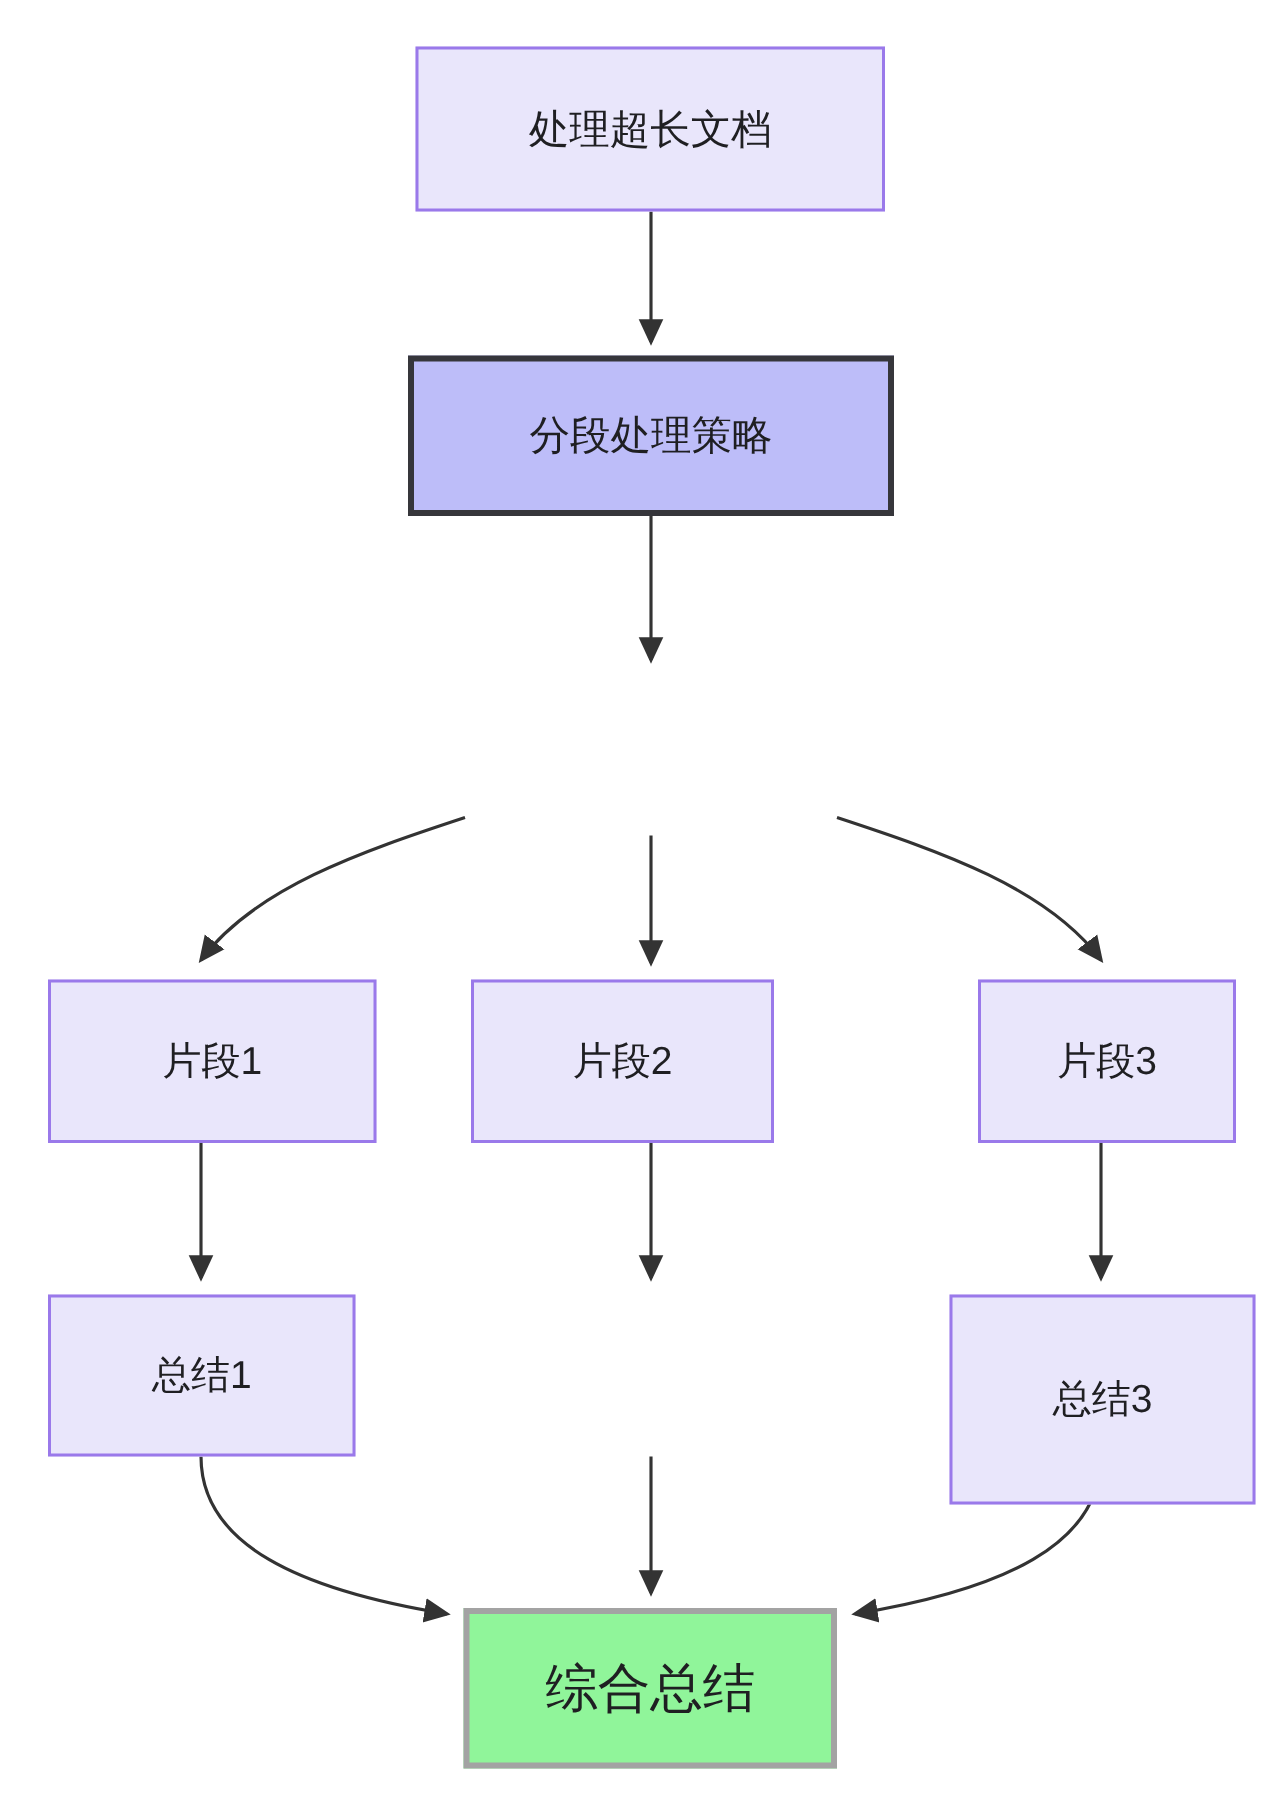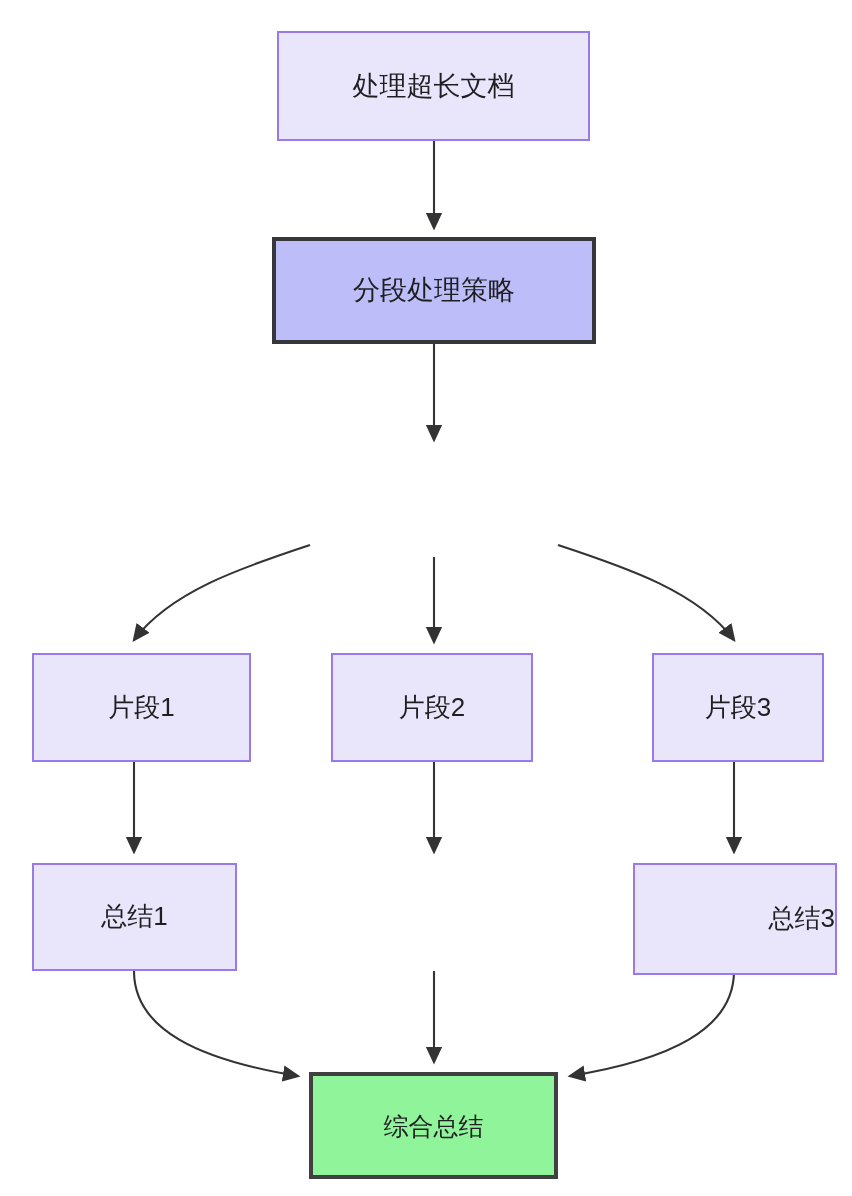--- a/index.html
+++ b/index.html
@@ -46,22 +46,22 @@
   }
   
   .node.highlight {
     background: #bdbdf9;
     border: 4px solid #36363b;
     font-size: 27px;
   }
   
   .node.success {
     background: #90f59a;
-    border: 4px solid #404040;
-    font-size: 25px;
+    border: 4px solid #a3a3a3;
+    font-size: 35px;
   }
   .node.small {
     font-size: 26px;
   }
 </style>
 </head>
 <body>
 
 <div id="diagram-canvas">
 
@@ -92,34 +92,34 @@
 
   <div class="node highlight" style="left: 272px; top: 237px; width: 324px; height: 107px;">
     <span class="node-label">分段处理策略</span>
   </div>
 
 
   <div class="node plain small" style="left: 32px; top: 653px; width: 219px; height: 109px;">
     <span class="node-label">片段1</span>
   </div>
 
-  <div class="node plain small" style="left: 331px; top: 653px; width: 202px; height: 109px;">
+  <div class="node plain small" style="left: 314px; top: 653px; width: 202px; height: 109px;">
     <span class="node-label">片段2</span>
   </div>
 
   <div class="node plain small" style="left: 633px; top: 653px; width: 172px; height: 109px; margin-left: 19px;">
     <span class="node-label">片段3</span>
   </div>
 
   <div class="node plain small" style="left: 32px; top: 863px; width: 205px; height: 108px;">
     <span class="node-label">总结1</span>
   </div>
 
 
-  <div class="node plain small" style="left: 633px; top: 863px; width: 204px; height: 112px; justify-content: flex-end;">
+  <div class="node plain small" style="left: 633px; top: 863px; width: 204px; height: 140px;">
     <span class="node-label">总结3</span>
   </div>
 
   <div class="node success" style="left: 309px; top: 1072px; width: 249px; height: 107px;">
     <span class="node-label">综合总结</span>
   </div>
 
 </div>
 
 </body></html>

